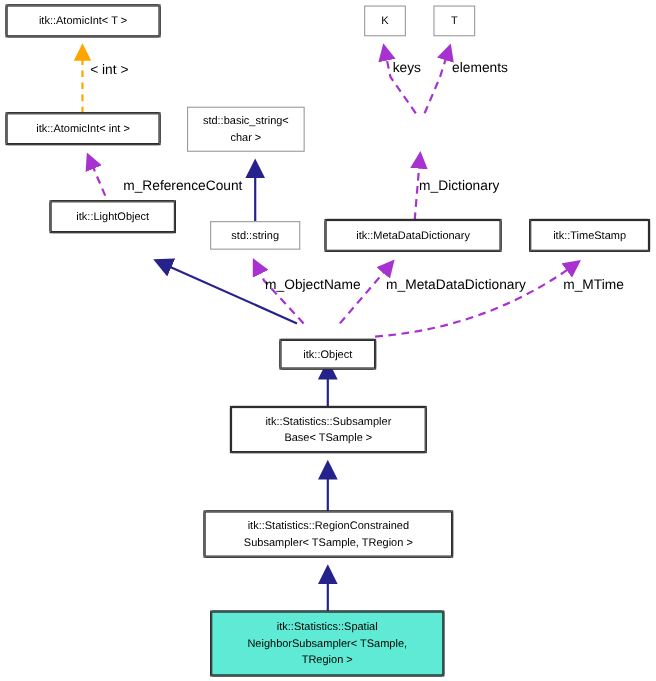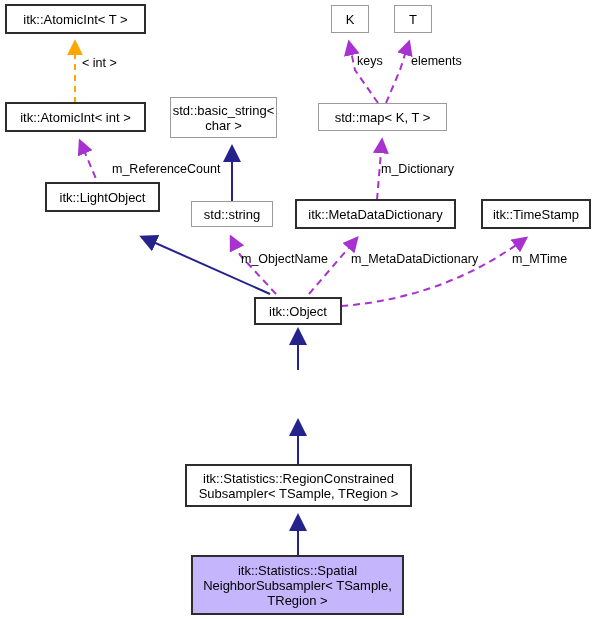--- a/index.html
+++ b/index.html
@@ -25,38 +25,38 @@
     width: 596px;
     height: 619px;
   }
   .node {
     position: absolute;
     box-sizing: border-box;
     display: flex;
     align-items: center;
     justify-content: center;
     text-align: center;
-    font-size: 13px;
+    font-size: 10px;
     line-height: 15px;
     color: #000000;
     background: #ffffff;
     white-space: pre-line;
     letter-spacing: 0px;
     z-index: 3;
   }
   .node.plain {
     border: 1px solid #9a9a9a;
   }
   .node.bold {
     border: 1px solid #2d2d2d;
     box-shadow: 1px 1px 0 0 #2d2d2d, -1px -1px 0 0 #2d2d2d,
                 1px -1px 0 0 #2d2d2d, -1px 1px 0 0 #2d2d2d;
   }
   .node.current {
-    background: #c4b5fd;
+    background: #5eead4;
     border: 1px solid #2d2d2d;
     box-shadow: 1px 1px 0 0 #2d2d2d, -1px -1px 0 0 #2d2d2d,
                 1px -1px 0 0 #2d2d2d, -1px 1px 0 0 #2d2d2d;
   }
   .edge-label {
     position: absolute;
     font-size: 12.5px;
     line-height: 14px;
     color: #000000;
     background: transparent;
@@ -139,32 +139,33 @@
 
   <div class="node plain" style="left:331px; top:5px; width:38px; height:28px;">K</div>
 
   <div class="node plain" style="left:394px; top:5px; width:38px; height:28px;">T</div>
 
   <div class="node bold" style="left:6px; top:103px; width:139px; height:28px;">itk::AtomicInt&lt; int &gt;</div>
 
   <div class="node plain" style="left:170px; top:97px; width:107px; height:41px;">std::basic_string&lt;
 char &gt;</div>
 
-  <div class="node plain" style="left:318px; top:103px; width:129px; height:28px;">std::map&lt; K, T &gt;</div>
 
   <div class="node bold" style="left:46px; top:183px; width:113px; height:28px;text-align:center;">itk::LightObject</div>
 
   <div class="node plain" style="left:191px; top:201px; width:82px; height:26px;">std::string</div>
 
   <div class="node bold" style="left:482px; top:200px; width:108px; height:28px;">itk::TimeStamp</div>
 
   <div class="node bold" style="left:296px; top:200px; width:159px; height:28px;">itk::MetaDataDictionary</div>
 
-  <div class="node bold" style="left:255px; top:298px; width:86px; height:26px;">itk::Object</div>
+  <div class="node bold" style="left:255px; top:309px; width:86px; height:26px;">itk::Object</div>
 
+  <div class="node bold" style="left:210px; top:370px; width:177px; height:41px;">itk::Statistics::Subsampler
+Base&lt; TSample &gt;</div>
 
   <div class="node bold" style="left:186px; top:465px; width:225px; height:41px;">itk::Statistics::RegionConstrained
 Subsampler&lt; TSample, TRegion &gt;</div>
 
   <div class="node current" style="left:192px; top:556px; width:211px; height:58px;">itk::Statistics::Spatial
 NeighborSubsampler&lt; TSample,
 TRegion &gt;</div>
 
   <div class="edge-label" style="left:82px; top:56px;">&lt; int &gt;</div>
 

